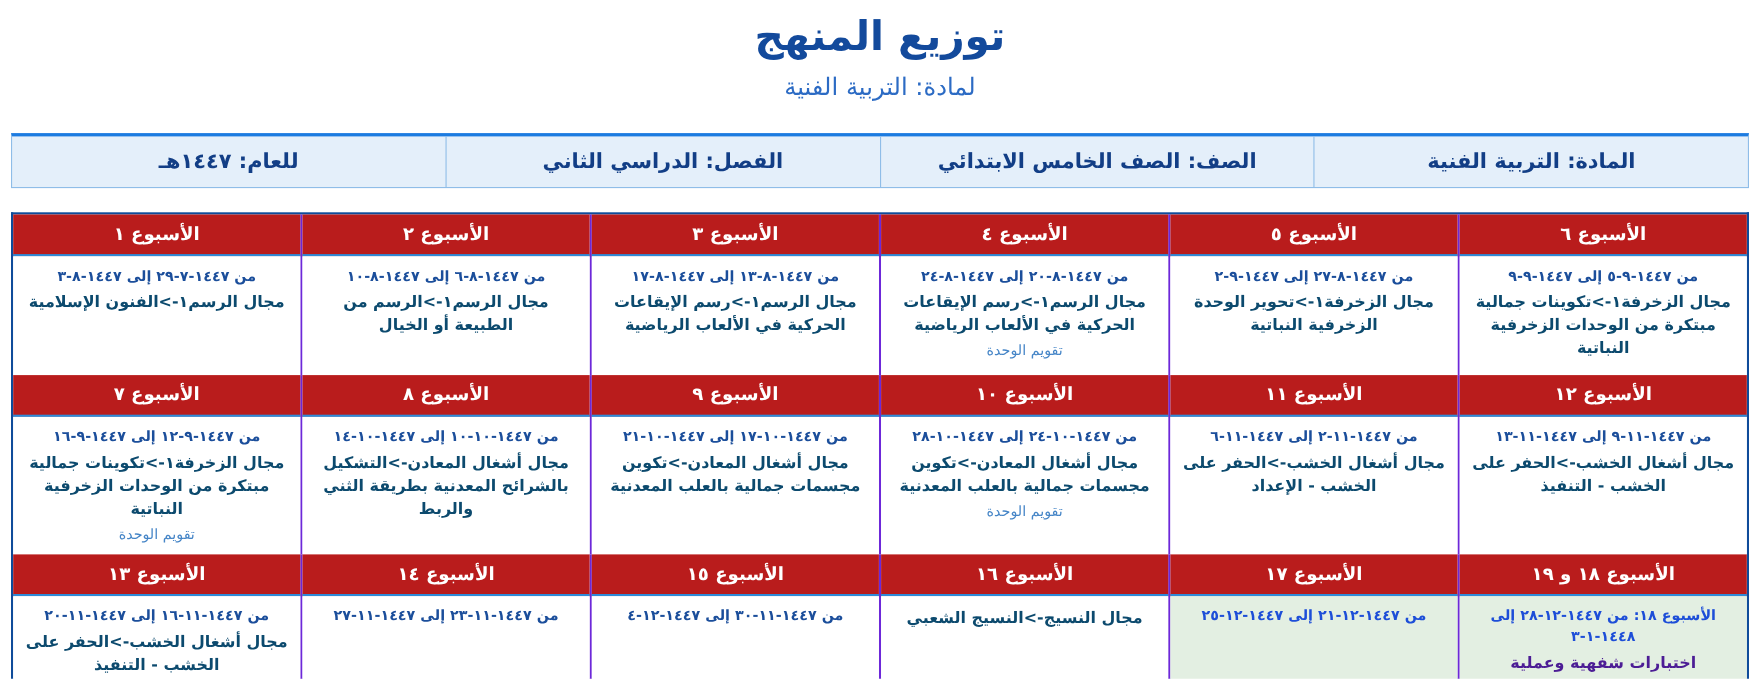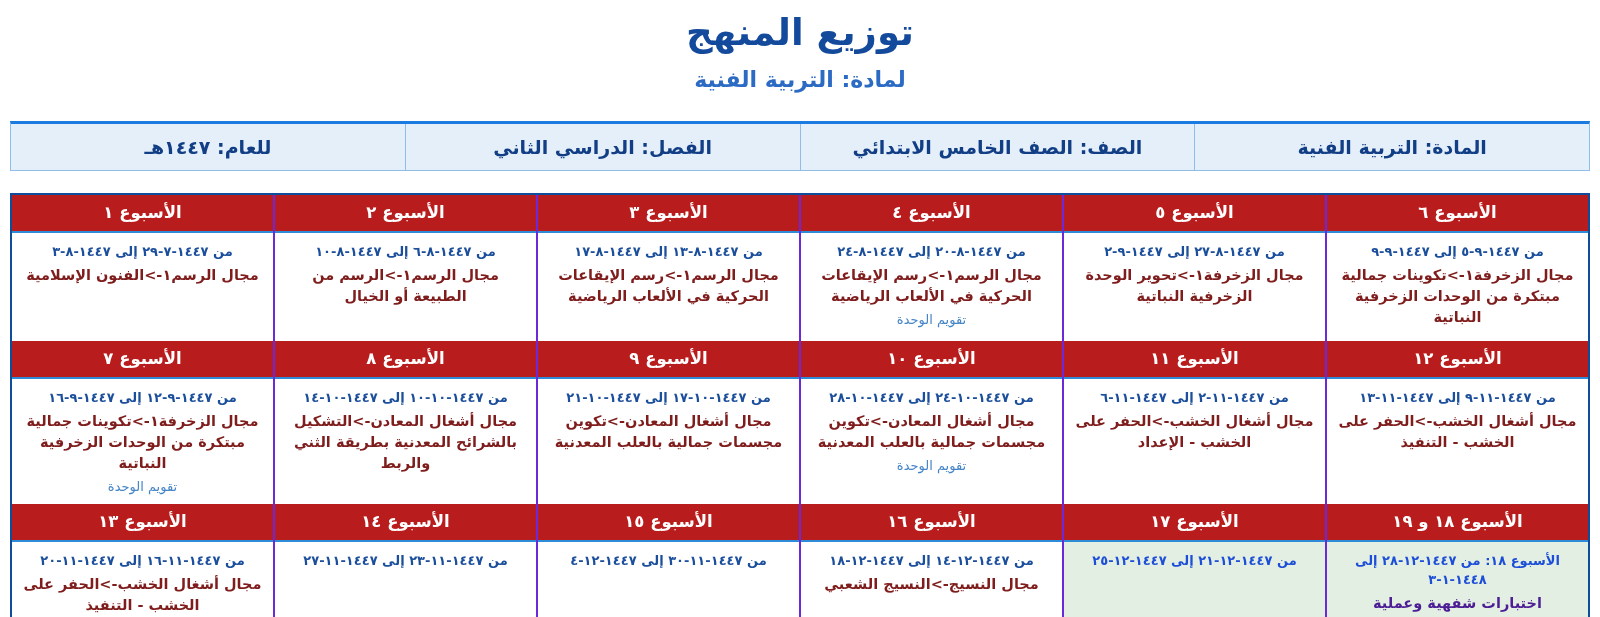--- a/index.html
+++ b/index.html
@@ -33,21 +33,21 @@
     font-size: 37px;
     font-weight: bold;
     color: #134A9C;
     letter-spacing: 0px;
     line-height: 1.25;
     margin: 0;
     padding-top: 6px;
   }
   .sub-title {
     font-size: 22px;
-    font-weight: bold;
+    font-weight: normal;
     color: #2C6BC4;
     margin: 0;
     padding-top: 10px;
     line-height: 1.3;
   }
 
   
   .info-bar {
     margin: 26px 10px 0 10px;
     display: flex;
@@ -126,21 +126,21 @@
     font-weight: bold;
     color: #1B4E9B;
     line-height: 1.45;
     direction: rtl;
     unicode-bidi: plaintext;
     margin-bottom: 3px;
   }
   .week-topic {
     font-size: 14.5px;
     font-weight: bold;
-    color: #7f1d1d;
+    color: #0c4a6e;
     line-height: 1.45;
     direction: rtl;
     unicode-bidi: plaintext;
   }
   .week-note {
     font-size: 13px;
     font-weight: normal;
     color: #4585C7;
     line-height: 1.5;
     padding-top: 3px;
@@ -282,21 +282,20 @@
       <div class="week-col">
         <div class="week-head">الأسبوع ١٧</div>
         <div class="week-body exam">
           <div class="week-date">من ١٤٤٧-١٢-٢١ إلى ١٤٤٧-١٢-٢٥</div>
 
         </div>
       </div>
       <div class="week-col">
         <div class="week-head">الأسبوع ١٦</div>
         <div class="week-body">
-          <div class="week-date">من ١٤٤٧-١٢-١٤ إلى ١٤٤٧-١٢-١٨</div>
           <div class="week-topic">مجال النسيج-&gt;النسيج الشعبي</div>
 
         </div>
       </div>
       <div class="week-col">
         <div class="week-head">الأسبوع ١٥</div>
         <div class="week-body">
           <div class="week-date">من ١٤٤٧-١١-٣٠ إلى ١٤٤٧-١٢-٤</div>
 
         </div>

